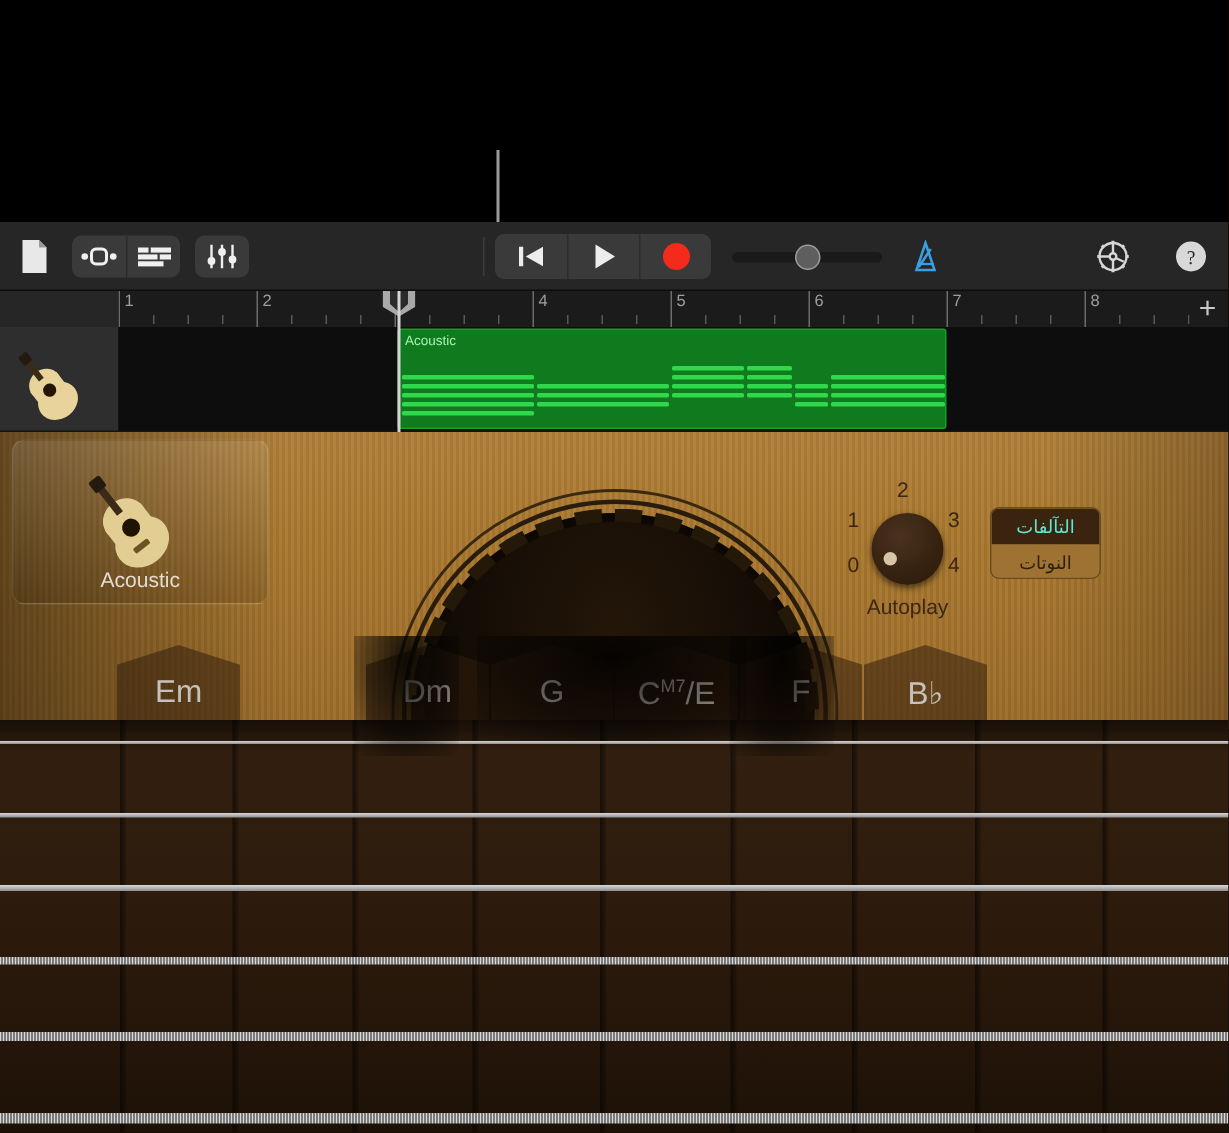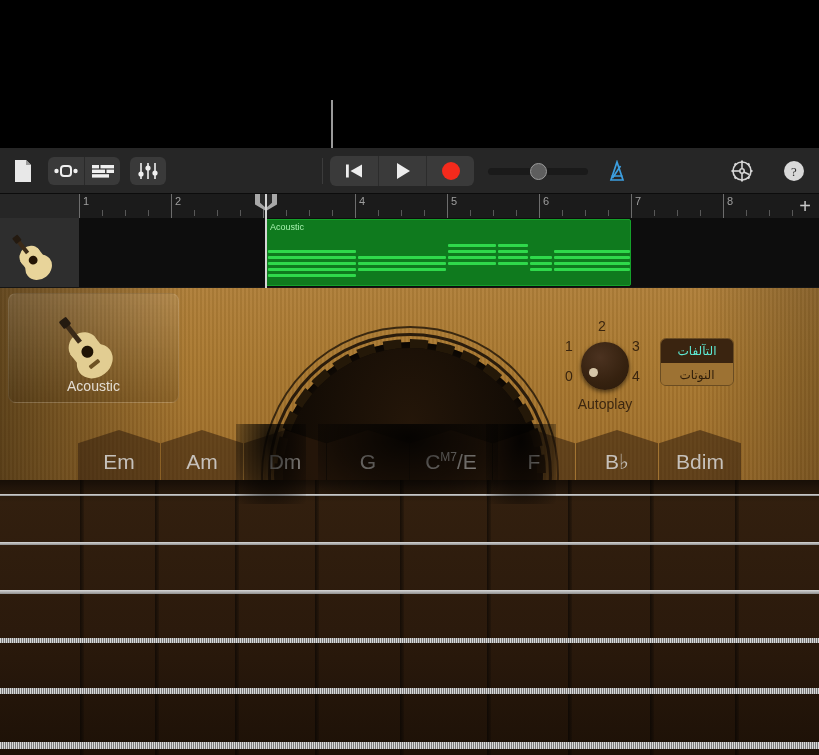--- a/index.html
+++ b/index.html
@@ -404,47 +404,39 @@
   <div class="modebox">
     <div class="modebtn on">التآلفات</div>
     <div class="modebtn off">النوتات</div>
   </div>
 
   <div class="strip" id="strip">
       <div class="chord" style="left: 78px; width: 82px;">
         <div class="tab"></div>
         <div class="txt">Em</div>
       </div>
-      <div class="chord" style="left: 161px; width: 82px;">
-        <div class="tab"></div>
-        <div class="txt">Am</div>
-      </div>
       <div class="chord" style="left: 244px; width: 82px;">
         <div class="tab"></div>
         <div class="txt">Dm</div>
       </div>
       <div class="chord" style="left: 327px; width: 82px;">
         <div class="tab"></div>
         <div class="txt">G</div>
       </div>
       <div class="chord" style="left: 410px; width: 82px;">
         <div class="tab"></div>
         <div class="txt">C<sup>M7</sup>/E</div>
       </div>
       <div class="chord" style="left: 493px; width: 82px;">
         <div class="tab"></div>
         <div class="txt">F</div>
       </div>
       <div class="chord" style="left: 576px; width: 82px;">
         <div class="tab"></div>
         <div class="txt">B♭</div>
-      </div>
-      <div class="chord" style="left: 659px; width: 82px;">
-        <div class="tab"></div>
-        <div class="txt">Bdim</div>
       </div>
     </div>
 
   <div class="fretboard">
     <div class="fb-shadow"></div>
     <div id="frets">
         <div class="fret" style="left: 80px;"></div>
         <div class="fret" style="left: 155px;"></div>
         <div class="fret" style="left: 235px;"></div>
         <div class="fret" style="left: 315px;"></div>

